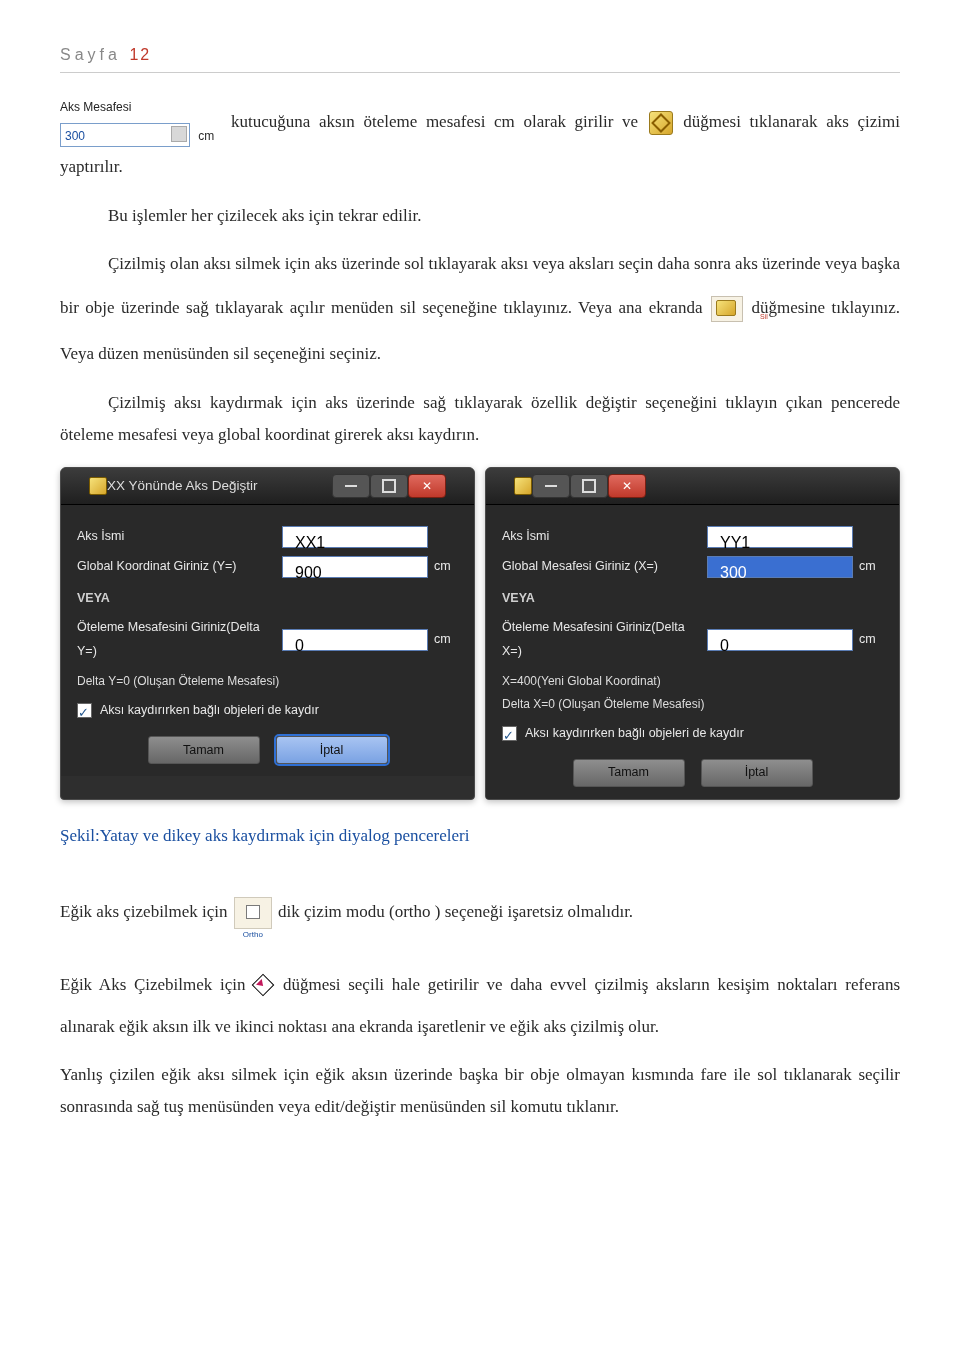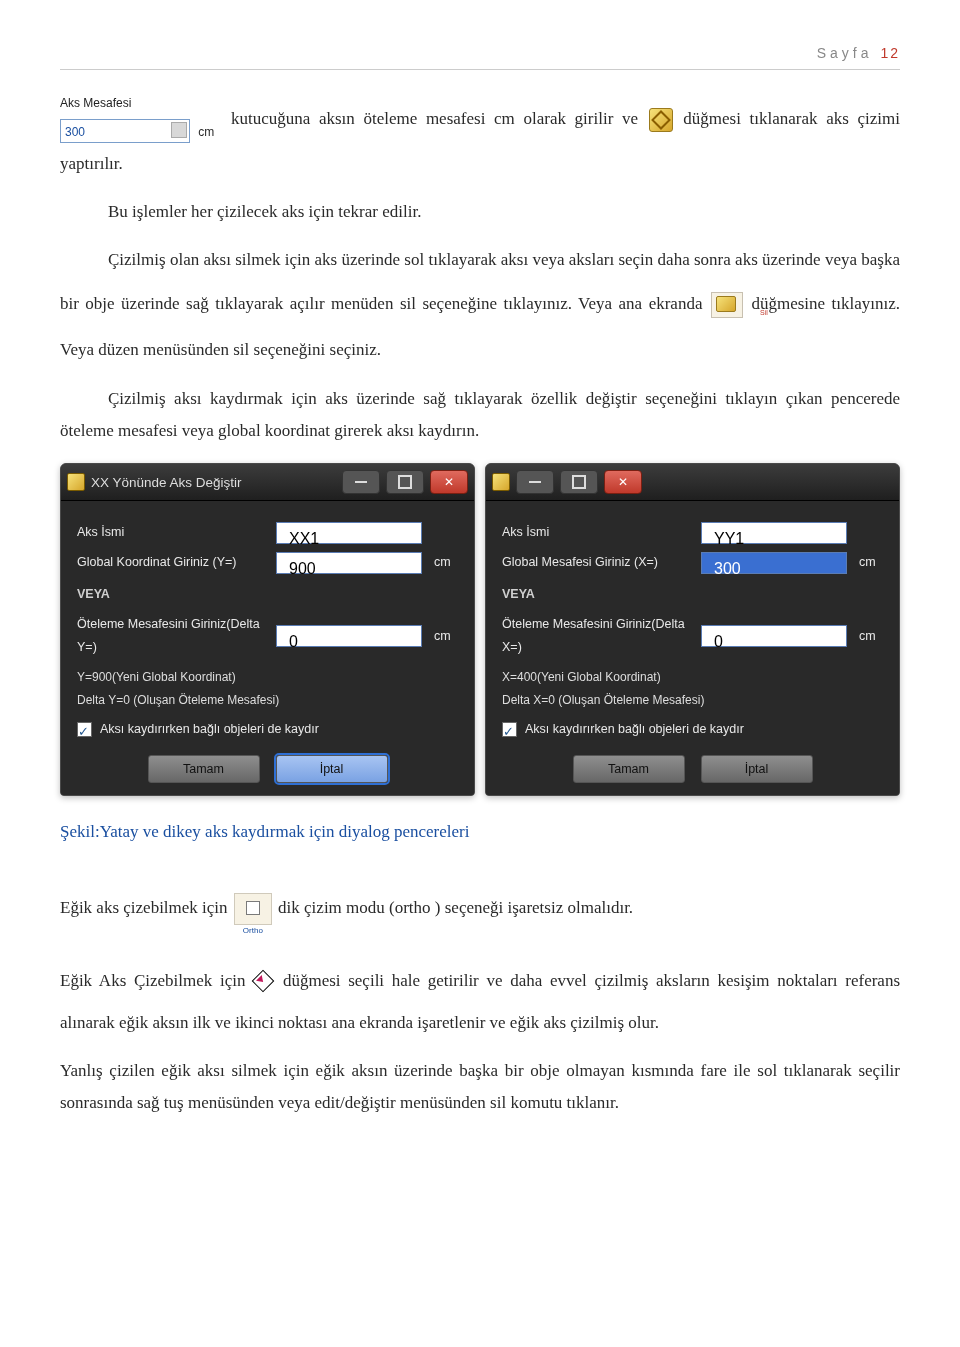--- a/index.html
+++ b/index.html
@@ -5,23 +5,22 @@
   body {
     font-family: "Times New Roman", Georgia, serif;
     background: #ffffff;
     margin: 0;
     padding: 40px 60px;
     color: #2a2a2a;
     font-size: 17px;
     line-height: 1.9;
   }
   .page-header {
-    text-align: right;
     font-family: Verdana, Geneva, sans-serif;
-    font-size: 14px;
+    font-size: 16px;
     letter-spacing: 4px;
     color: #888;
     border-bottom: 1px solid #ccc;
     padding-bottom: 2px;
     margin-bottom: 22px;
   }
   .page-header .pnum { color: #c0392b; letter-spacing: 2px; }
   p { text-align: justify; margin: 0 0 16px 0; }
   .indent { text-indent: 48px; }
   
@@ -89,32 +88,32 @@
 
   
   .dialog-row { display:flex; gap:10px; margin:10px 0 20px 0; }
   .dlg {
     flex:1; border:1px solid #4a4a4a; border-radius:6px 6px 4px 4px;
     background:#2e2e2e; overflow:hidden; font-family:"Segoe UI",Verdana,sans-serif;
     box-shadow:0 2px 6px rgba(0,0,0,.25);
   }
   .dlg .titlebar{
     height:36px; background:linear-gradient(#3c3c3c,#1f1f1f);
-    display:flex; align-items:center; padding:0 6px; gap:6px;
+    display:flex; align-items:center; padding:0 28px; 
     border-bottom:1px solid #000;
   }
   .dlg .titlebar .tico{ width:16px;height:16px;background:linear-gradient(135deg,#f6e27a,#d6a62b);border:1px solid #7a5b00;border-radius:2px; }
   .dlg .titlebar .ttxt{ color:#ddd; font-size:13.5px; flex:1; }
   .winbtn{ width:36px;height:22px;border-radius:4px;border:1px solid #333;background:#555;display:flex;align-items:center;justify-content:center; }
   .winbtn.min::after{content:"";width:12px;height:2px;background:#ddd;}
   .winbtn.max::after{content:"";width:10px;height:10px;border:2px solid #ddd;}
   .winbtn.close{background:linear-gradient(#e06a5e,#c0392b);border-color:#7a1f12;}
   .winbtn.close::after{content:"✕";color:#fff;font-size:12px;line-height:1;}
   .dlg-body{ background:#292929; color:#e8e8e8; padding:14px 16px 12px; font-size:12.5px; }
-  .frow{ display:flex; align-items:center; margin:6px 0; gap:12px; }
+  .frow{ display:flex; align-items:center; margin:6px 0; gap:6px; }
   .frow .flabel{ flex:1.2; }
   .frow .finput{
     width:120px; height:18px; background:#fff; border:1px solid #5a7cb4;
     font-size:16px; color:#000; padding:1px 12px;
   }
   .frow .finput.sel{ background:#3a6fd1; color:#fff; }
   .frow .unit{ width:24px; text-align:left; }
   .sep{ color:#cfcfcf; font-weight:bold; margin:8px 0 4px; }
   .infoline{ color:#ddd; font-size:12px; }
   .chkrow{ display:flex; align-items:center; gap:8px; margin-top:6px; font-size:12.5px; }
@@ -179,21 +178,20 @@
         <span class="flabel">Global Koordinat Giriniz (Y=)</span>
         <span class="finput">900</span>
         <span class="unit">cm</span>
       </div>
       <div class="sep">VEYA</div>
       <div class="frow">
         <span class="flabel">Öteleme Mesafesini Giriniz(Delta Y=)</span>
         <span class="finput">0</span>
         <span class="unit">cm</span>
       </div>
-      <div class="infoline">Y=900(Yeni Global Koordinat)</div>
       <div class="infoline">Delta Y=0 (Oluşan Öteleme Mesafesi)</div>
       <div class="chkrow">
         <span class="cbox"></span>
         <span>Aksı kaydırırken bağlı objeleri de kaydır</span>
       </div>
       <div class="btnrow">
         <span class="dbtn">Tamam</span>
         <span class="dbtn focus">İptal</span>
       </div>
     </div>

